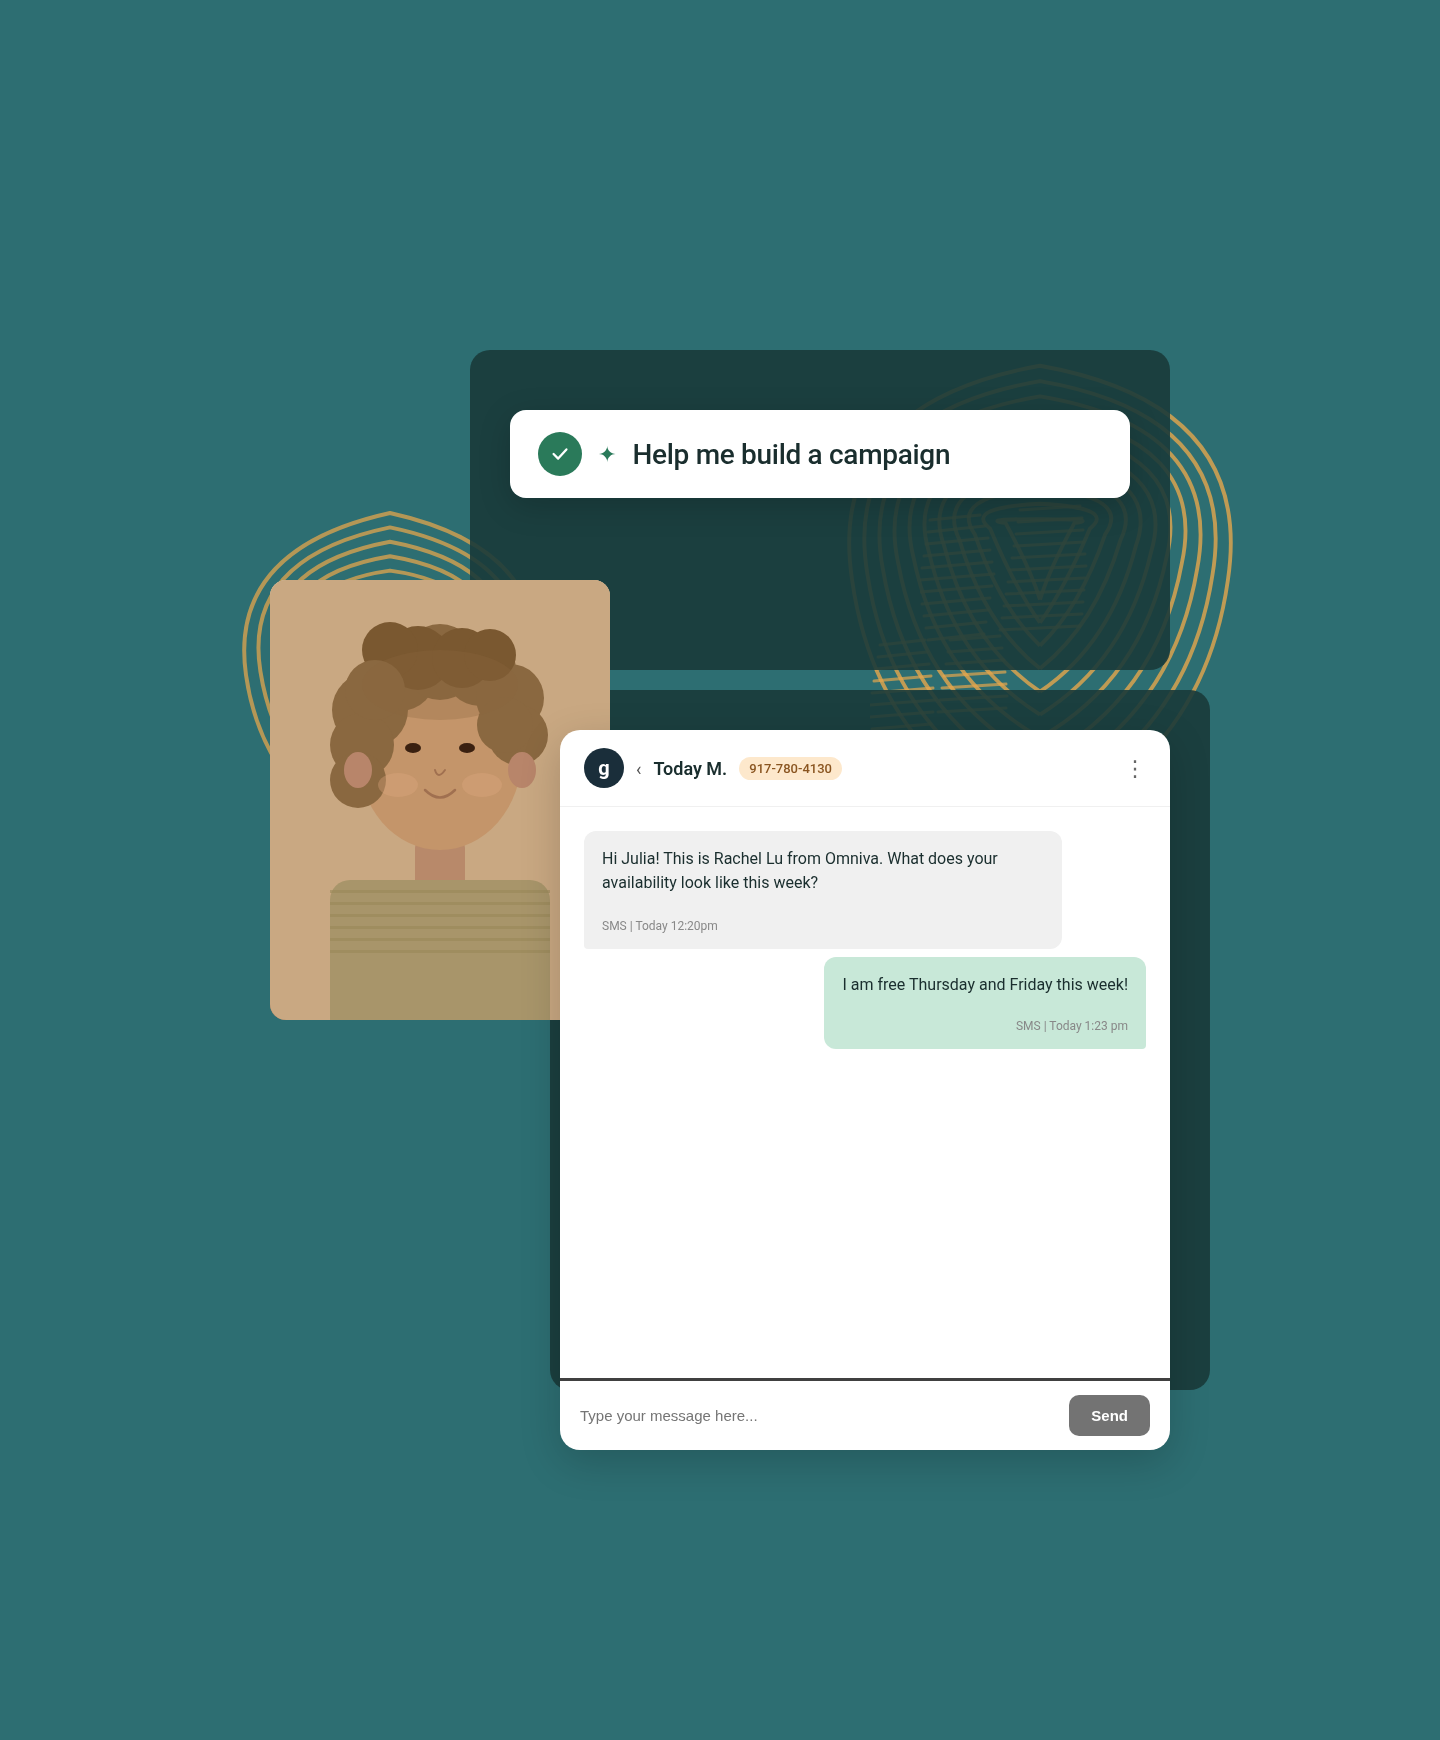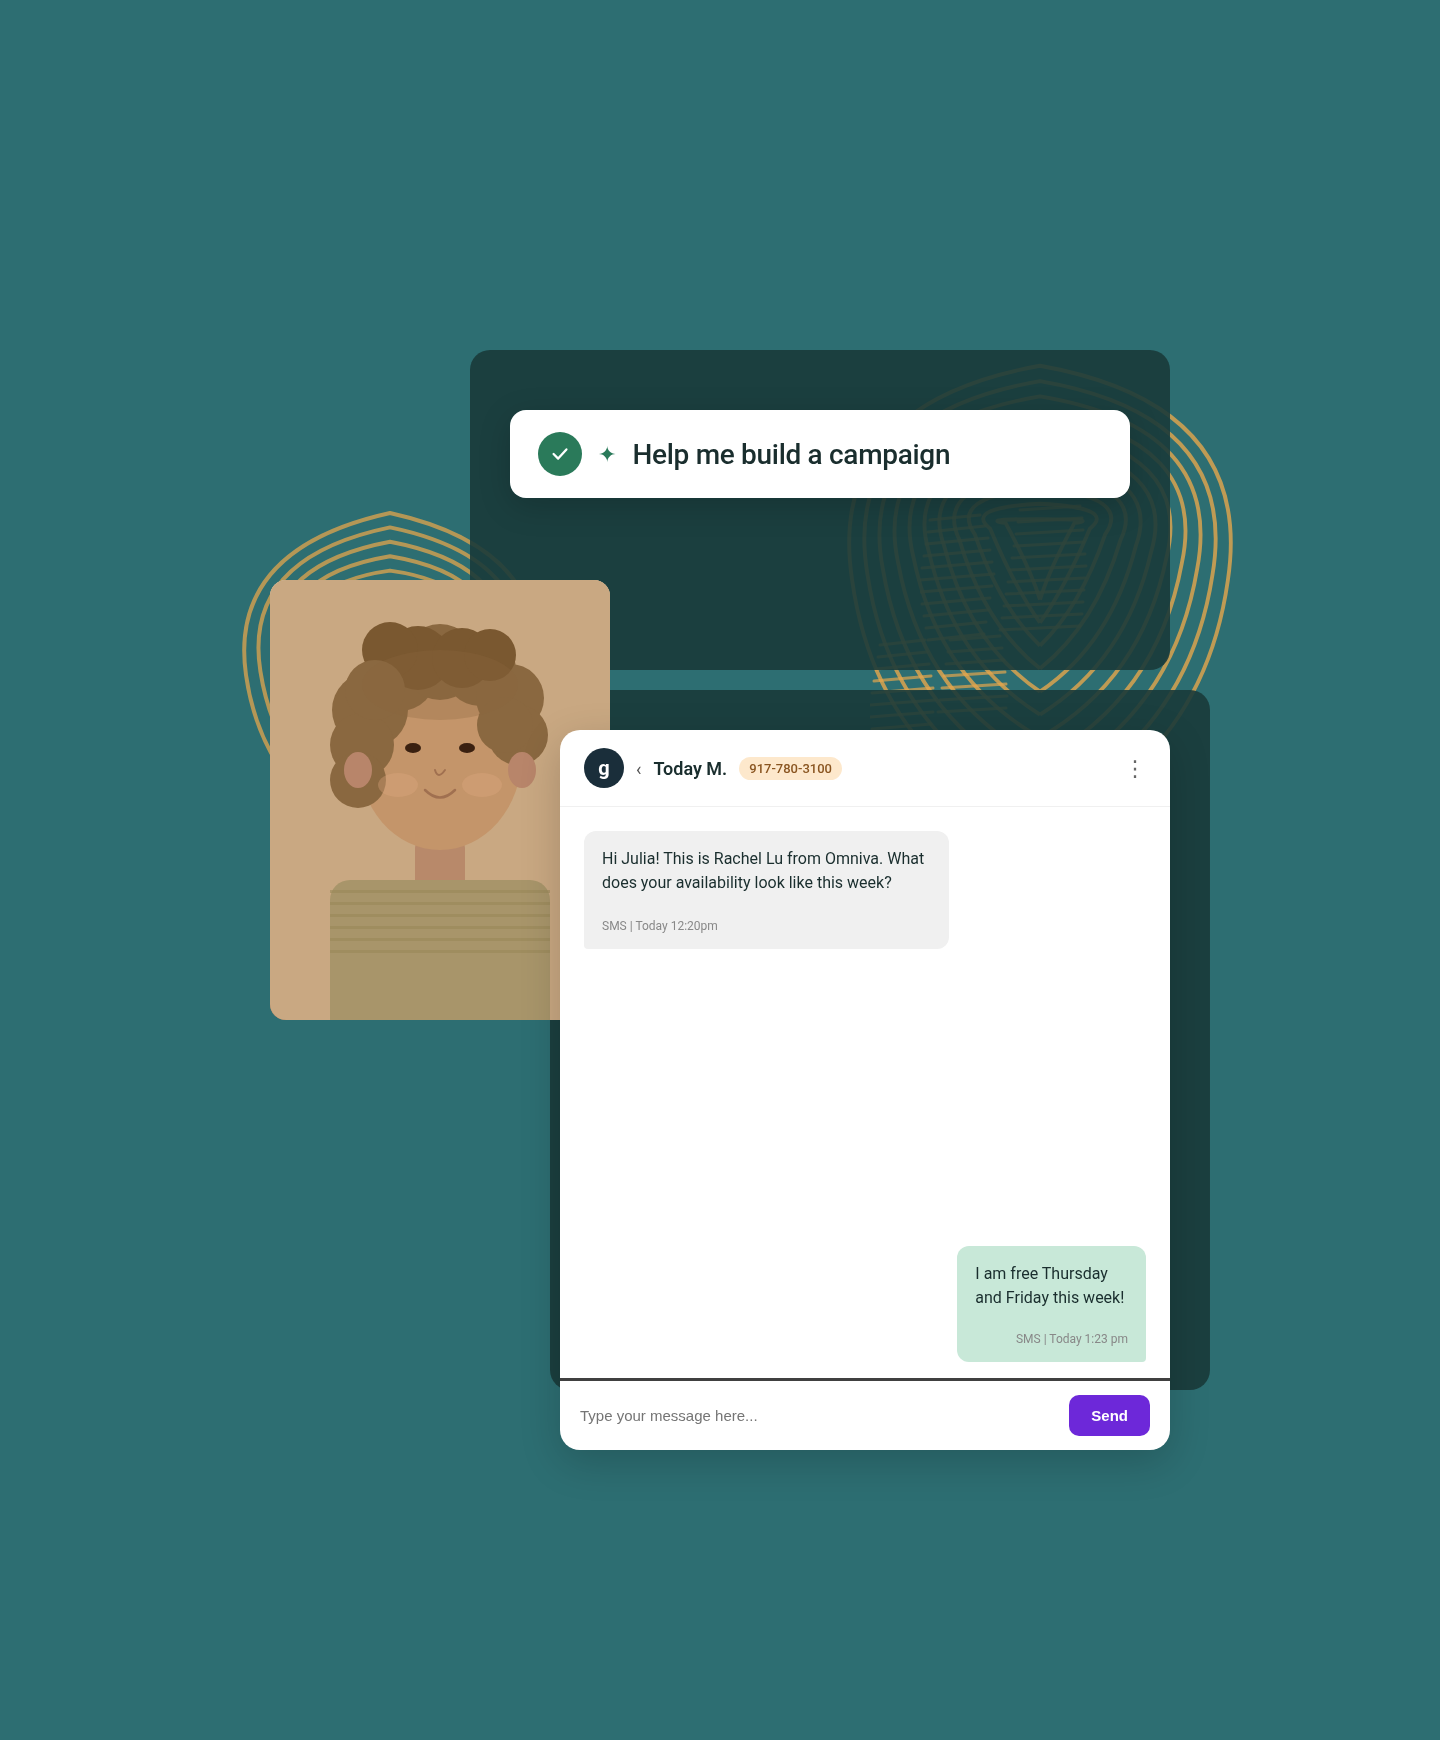--- a/index.html
+++ b/index.html
@@ -207,21 +207,21 @@
       color: #666;
       font-size: 22px;
       cursor: pointer;
     }
 
     
     .chat-messages {
       flex: 1;
       padding: 24px 24px 16px;
       display: flex;
-      flex-direction: row;
+      flex-direction: column;
       gap: 8px;
     }
 
     .message-bubble-left {
       background: #f0f0f0;
       border-radius: 12px 12px 12px 4px;
       padding: 16px 18px;
       max-width: 85%;
       align-self: flex-start;
     }
@@ -272,21 +272,21 @@
     .chat-input {
       flex: 1;
       border: none;
       outline: none;
       font-size: 15px;
       color: #aaa;
       background: transparent;
     }
 
     .send-button {
-      background: #6d28d9;
+      background: #737373;
       color: white;
       border: none;
       border-radius: 10px;
       padding: 12px 22px;
       font-size: 15px;
       font-weight: 600;
       cursor: pointer;
     }
 
     
@@ -447,21 +447,21 @@
   </div>
 
   <div class="chat-card">
 
     <div class="chat-header">
       <div class="chat-logo">
         <span>g</span>
       </div>
       <span class="chat-back">‹</span>
       <span class="chat-name">Today M.</span>
-      <span class="chat-phone-badge">917-780-3100</span>
+      <span class="chat-phone-badge">917-780-4130</span>
       <span class="chat-more">⋮</span>
     </div>
 
     <div class="chat-messages">
       <div class="message-bubble-left">
         <p>Hi Julia! This is Rachel Lu from Omniva. What does your availability look like this week?</p>
         <div class="message-meta">SMS | Today 12:20pm</div>
       </div>
 
       <div class="message-bubble-right">

